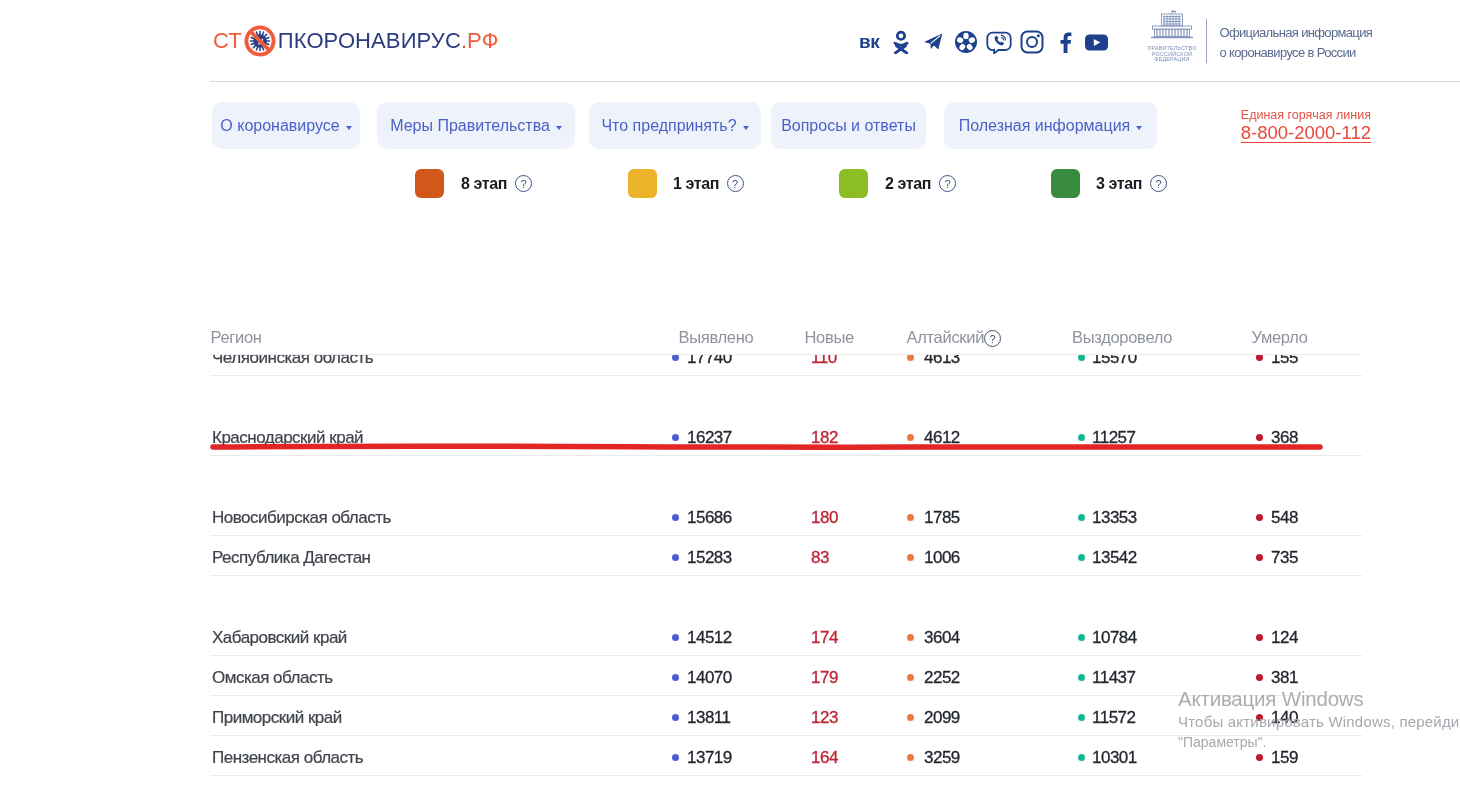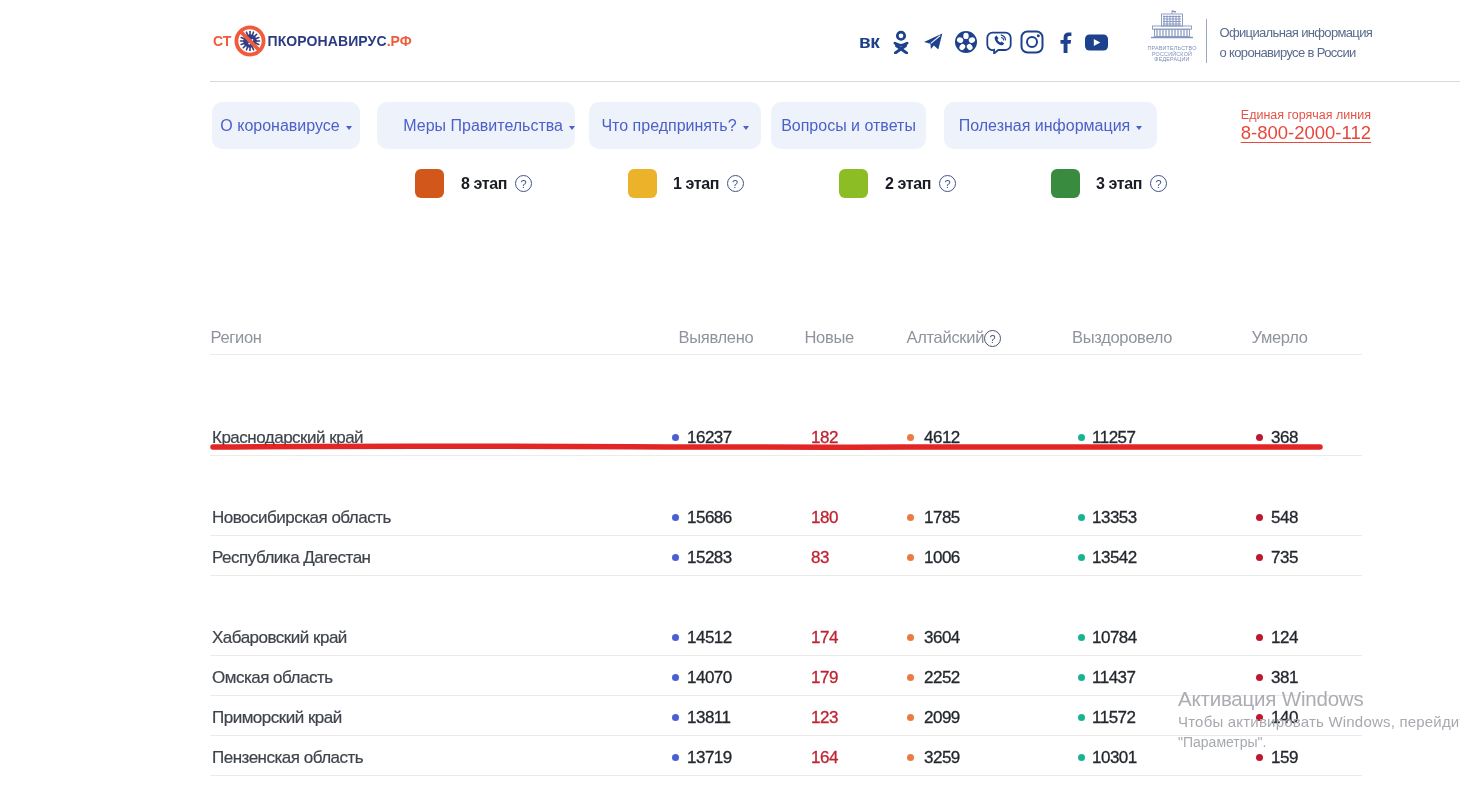--- a/index.html
+++ b/index.html
@@ -1,21 +1,21 @@
 <!DOCTYPE html>
 <html><head>
 <meta charset="utf-8">
 <style>
   html,body{margin:0;padding:0;}
   body{width:1460px;height:790px;background:#fff;font-family:"Liberation Sans",sans-serif;overflow:hidden;position:relative;}
   .abs{position:absolute;}
   
   #hdrline{left:210px;top:80.5px;width:1250px;height:1px;background:#d9d9d9;}
   #logo{left:213px;top:22px;height:38px;display:flex;align-items:center;}
-  .lg{font-weight:bold;font-size:14px;letter-spacing:0.1px;color:#2b3b82;}
+  .lg{font-weight:normal;font-size:22px;letter-spacing:0.1px;color:#2b3b82;}
   .lgo{color:#f05b3c;}
   
   .navbtn{top:102px;height:47px;background:#eef2fb;border-radius:10px;color:#4c61c7;font-size:16px;display:flex;align-items:center;justify-content:center;}
   .caret{display:inline-block;width:0;height:0;border-left:3.5px solid transparent;border-right:3.5px solid transparent;border-top:4.5px solid #4c61c7;margin-left:6px;position:relative;top:2.5px;}
   
   #hot1{right:89px;top:108px;font-size:12.5px;color:#e45246;text-align:right;}
   #hot2{right:89px;top:122px;font-size:18.5px;color:#e8473b;text-align:right;text-decoration:underline;text-underline-offset:3px;text-decoration-thickness:1px;}
   
   .lsq{top:169px;width:29px;height:29px;border-radius:6px;}
   .llab{top:174.5px;font-size:16px;font-weight:bold;color:#191c22;letter-spacing:-0.4px;}
@@ -155,21 +155,21 @@
       </g>
       <line x1="2" y1="27.5" x2="44" y2="27.5" stroke-width="1.4"></line>
     </g>
   </svg>
   <div style="font-size:5.4px;line-height:5.6px;color:#7d8eb8;letter-spacing:0.2px;">ПРАВИТЕЛЬСТВО<br>РОССИЙСКОЙ<br>ФЕДЕРАЦИИ</div>
 </div>
 <div class="abs" style="left:1206px;top:19px;width:1px;height:44px;background:#9aa7c4;"></div>
 <div class="abs" style="left:1219.5px;top:23px;font-size:13px;line-height:19.5px;color:#5a6b8e;letter-spacing:-0.65px;">Официальная информация<br>о коронавирусе в России</div>
 
 <div class="abs navbtn" style="left:212px;width:148px;">О коронавирусе<span class="caret"></span></div>
-<div class="abs navbtn" style="left:377px;width:198px;justify-content:flex-end;">Меры Правительства<span class="caret"></span></div>
+<div class="abs navbtn" style="left:377px;width:198px;">Меры Правительства<span class="caret"></span></div>
 <div class="abs navbtn" style="left:589px;width:172px;">Что предпринять?<span class="caret"></span></div>
 <div class="abs navbtn" style="left:771px;width:155px;">Вопросы и ответы</div>
 <div class="abs navbtn" style="left:944px;width:213px;">Полезная информация<span class="caret"></span></div>
 
 <div class="abs" id="hot1">Единая горячая линия</div>
 <div class="abs" id="hot2">8-800-2000-112</div>
 
 <div class="abs lsq" style="left:415px;background:#d2571a;"></div>
 <div class="abs llab" style="left:461px;">8 этап</div>
 <div class="abs lq qc" style="left:515px;">?</div>
@@ -186,20 +186,32 @@
 <div class="abs th" style="left:210.5px;">Регион</div>
 <div class="abs th" style="left:665.5px;padding-left:13px;">Выявлено</div>
 <div class="abs th" style="left:804.5px;">Новые</div>
 <div class="abs th" style="left:906.5px;">Алтайский</div>
 <div class="abs qc" style="left:984px;top:330px;border-color:#49536b;color:#49536b;">?</div>
 <div class="abs th" style="left:1072px;">Выздоровело</div>
 <div class="abs th" style="left:1251.5px;">Умерло</div>
 
 <div class="abs" id="tline"></div>
 <div class="abs" id="tclip">
+<div class="row" style="top:-19px">
+      <div class="rn">Челябинская область</div>
+      <span class="dot d1"></span>
+      <span class="num n1">17740</span>
+      <span class="num n2">110</span>
+      <span class="dot d3"></span>
+      <span class="num n3">4613</span>
+      <span class="dot d4"></span>
+      <span class="num n4">15570</span>
+      <span class="dot d5"></span>
+      <span class="num n5">155</span>
+    </div>
 <div class="row" style="top:61px">
       <div class="rn">Краснодарский край</div>
       <span class="dot d1"></span>
       <span class="num n1">16237</span>
       <span class="num n2">182</span>
       <span class="dot d3"></span>
       <span class="num n3">4612</span>
       <span class="dot d4"></span>
       <span class="num n4">11257</span>
       <span class="dot d5"></span>

